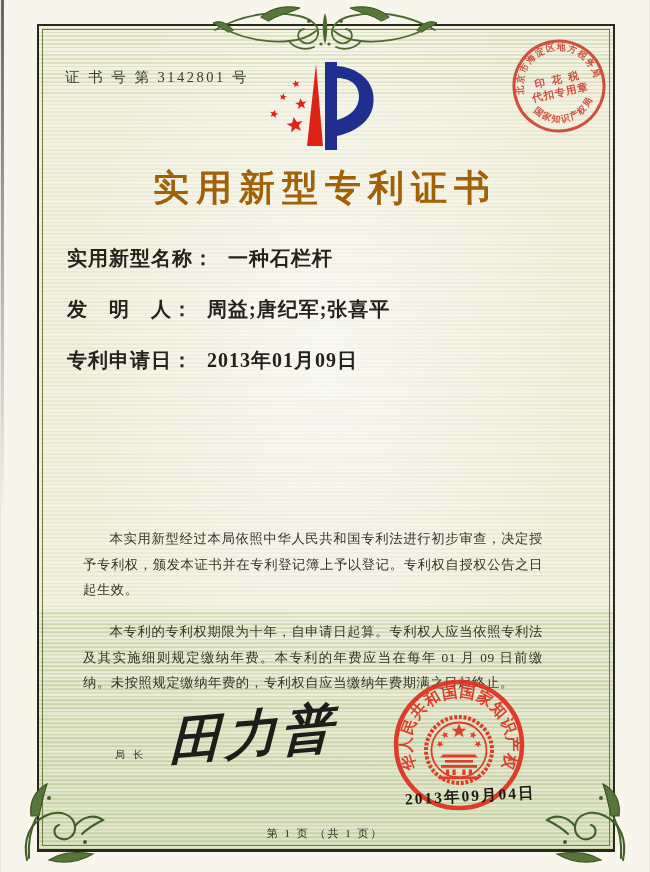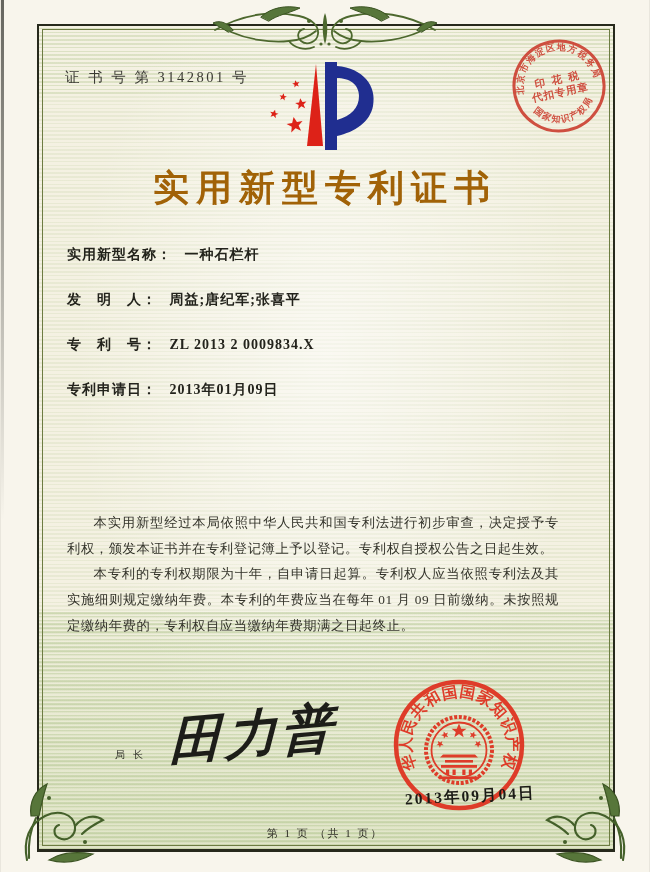--- a/index.html
+++ b/index.html
@@ -36,26 +36,26 @@
   .ornament-br { position:absolute; right:18px; bottom:8px; z-index:3; transform:scaleX(-1); }
 
   
   .cert-number { position:absolute; left:64px; top:68px; font-size:14.5px; letter-spacing:2.5px;
     color:#3a3a33; font-weight:500; z-index:4; }
   .logo { position:absolute; left:258px; top:58px; z-index:4; }
   .title { position:absolute; left:0; width:100%; top:164px; text-align:center;
     font-size:36px; font-weight:700; letter-spacing:7px; color:#a16207; z-index:4; }
 
   .fields { position:absolute; left:66px; top:248px; display:flex; flex-direction:column; gap:31px; z-index:4; }
-  .field { font-size:14px; font-weight:600; color:#23231c; letter-spacing:1px; line-height:1; }
+  .field { font-size:20px; font-weight:600; color:#23231c; letter-spacing:1px; line-height:1; }
   .field .flabel { margin-right:8px; }
 
   .paragraphs { position:absolute; left:66px; top:510px; width:492px; z-index:4;
     font-size:13.3px; line-height:1.93; color:#33332a; letter-spacing:.6px; text-align:justify; }
-  .paragraphs p { margin:0; text-indent:2em; }
+  .paragraphs p { margin:16px; text-indent:2em; }
 
   .sign-label { position:absolute; left:114px; top:748px; font-size:10px; letter-spacing:8px;
     color:#2a2a24; z-index:4; }
   .signature { position:absolute; left:168px; top:700px; font-size:52px; font-weight:700;
     font-style:italic; color:#1d1d19; transform:rotate(-5deg) skewX(-6deg); letter-spacing:4px;
     z-index:4; font-family:"DejaVu Serif",serif; }
 
   .seal { position:absolute; left:383px; top:670px; z-index:4; opacity:.92; }
   .seal-date { position:absolute; left:404px; top:786px; font-size:15.5px; font-weight:600;
     letter-spacing:2px; color:#1b1b16; transform:rotate(-3deg); z-index:5; }
@@ -144,24 +144,20 @@
   <div class="title">实用新型专利证书</div>
 
   <div class="fields">
     <div class="field">
       <span class="flabel">实用新型名称：</span>
       <span class="fvalue">一种石栏杆</span>
     </div>
     <div class="field">
       <span class="flabel">发　明　人：</span>
       <span class="fvalue">周益;唐纪军;张喜平</span>
-    </div>
-    <div class="field">
-      <span class="flabel">专　利　号：</span>
-      <span class="fvalue">ZL 2013 2 0009834.X</span>
     </div>
     <div class="field">
       <span class="flabel">专利申请日：</span>
       <span class="fvalue">2013年01月09日</span>
     </div>
   </div>
 
   <div class="paragraphs">
     <p>本实用新型经过本局依照中华人民共和国专利法进行初步审查，决定授予专利权，颁发本证书并在专利登记簿上予以登记。专利权自授权公告之日起生效。</p>
     <p>本专利的专利权期限为十年，自申请日起算。专利权人应当依照专利法及其实施细则规定缴纳年费。本专利的年费应当在每年 01 月 09 日前缴纳。未按照规定缴纳年费的，专利权自应当缴纳年费期满之日起终止。</p>

